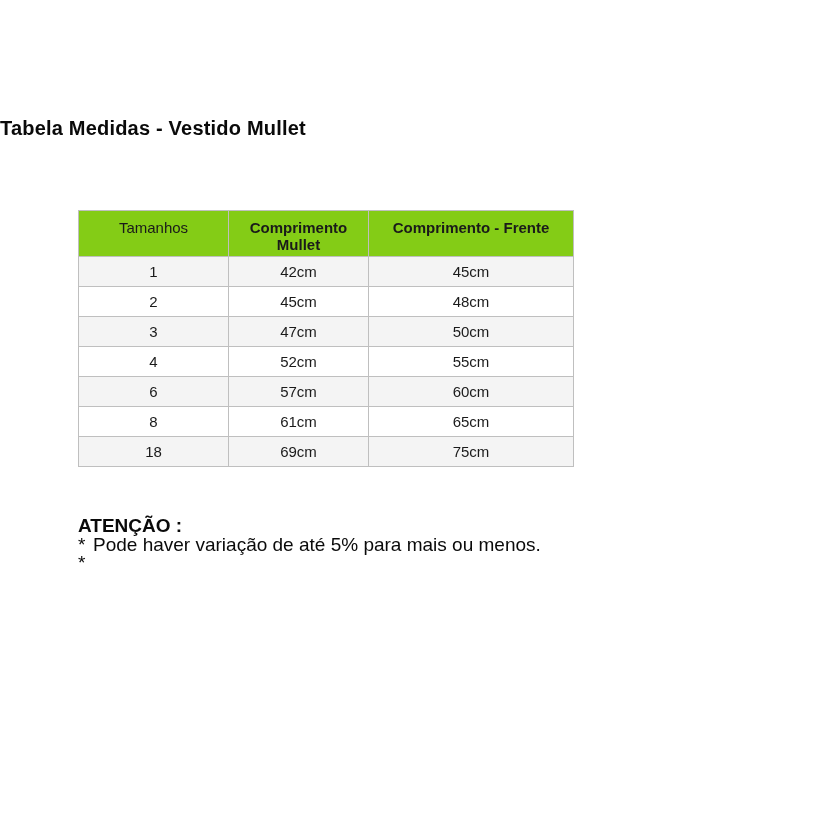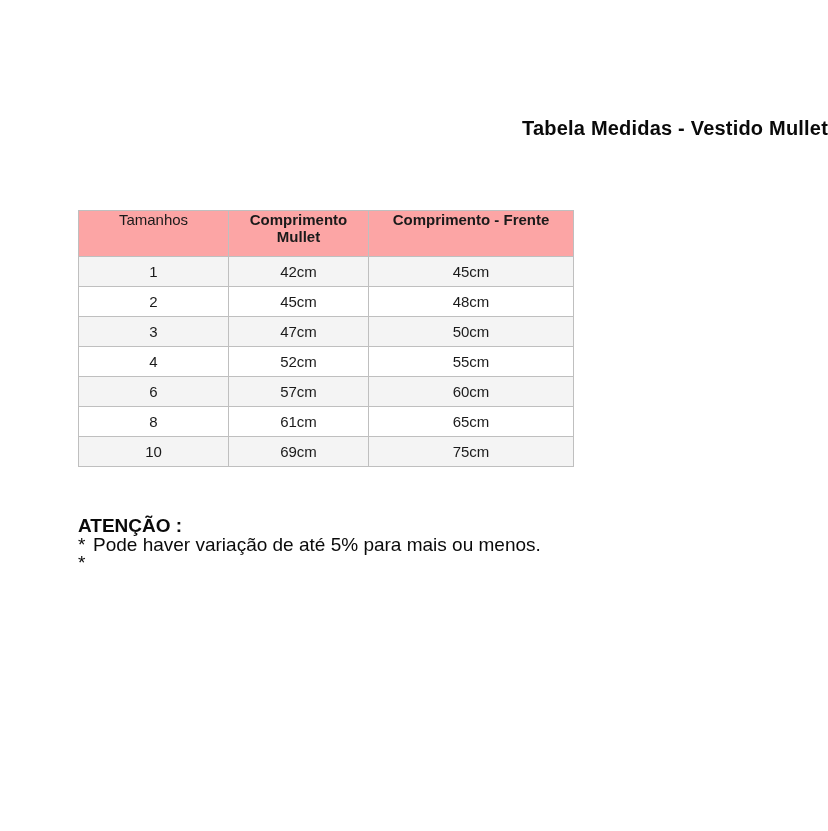--- a/index.html
+++ b/index.html
@@ -10,21 +10,21 @@
     position: relative;
     font-family: "Liberation Sans", "DejaVu Sans", sans-serif;
     color: #111111;
     overflow: hidden;
   }
   .page-title {
     position: absolute;
     top: 117px;
     left: 0;
     width: 828px;
-    text-align: right;
+    text-align: left;
     font-size: 20px;
     font-weight: 700;
     letter-spacing: 0.2px;
     color: #0a0a0a;
   }
   table.size-table {
     position: absolute;
     left: 78px;
     top: 210px;
     width: 495px;
@@ -36,24 +36,25 @@
     border: 1px solid #bfbfbf;
     text-align: center;
     font-size: 15px;
     color: #1a1a1a;
     box-sizing: border-box;
     padding: 0;
   }
   .size-table th {
     font-weight: 700;
     vertical-align: top;
+    padding-top: 8px;
     height: 46px;
     line-height: 17px;
     white-space: pre-line;
-    background: #fca5a5;
+    background: #84cc16;
   }
   .size-table th.regular { font-weight: 400; }
   .size-table td {
     height: 30px;
     vertical-align: middle;
     background: #ffffff;
   }
   .size-table tr.stripe td { background: #f4f4f4; }
   .notes {
     position: absolute;
@@ -119,21 +120,21 @@
       <td>6</td>
       <td>57cm</td>
       <td>60cm</td>
     </tr>
     <tr>
       <td>8</td>
       <td>61cm</td>
       <td>65cm</td>
     </tr>
     <tr class="stripe">
-      <td>10</td>
+      <td>18</td>
       <td>69cm</td>
       <td>75cm</td>
     </tr>
   </tbody>
 </table>
 
 <div class="notes">
   <div class="notes-heading">ATENÇÃO :</div>
   <div class="note">
     <span class="bullet">*</span>

